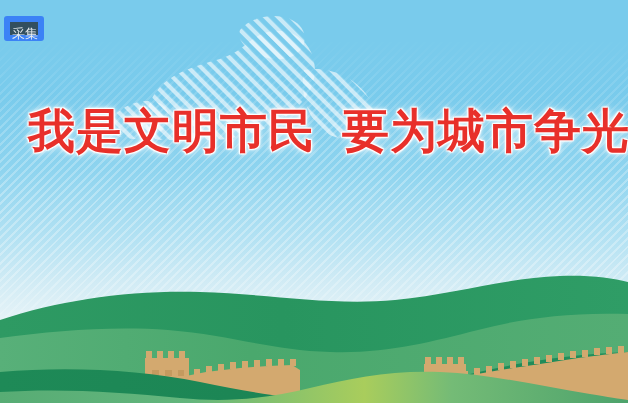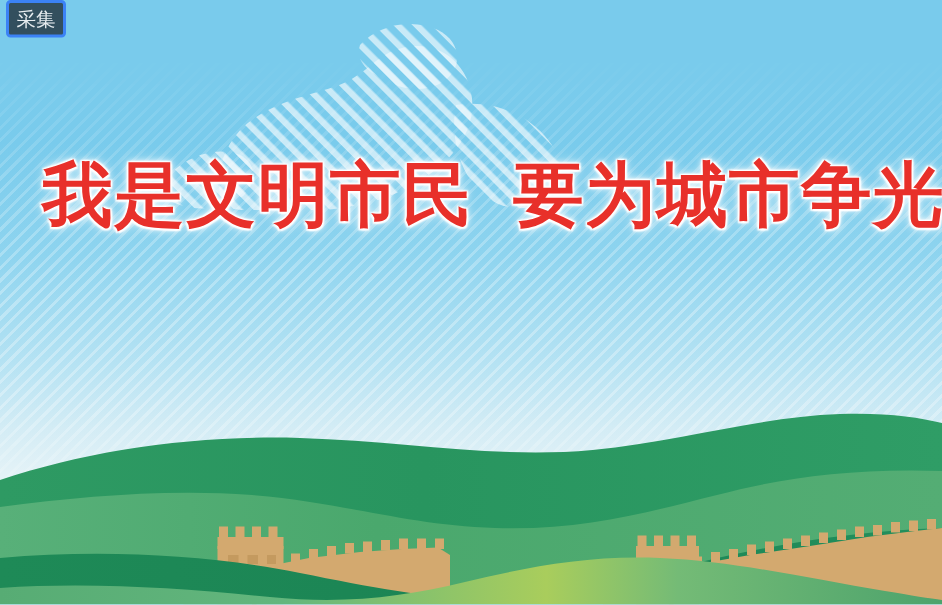--- a/index.html
+++ b/index.html
@@ -116,32 +116,32 @@
       -1px 1px 1px rgba(255,255,255,0.95),
        0 0  8px rgba(255,255,255,0.85);
   }
   .hl-seg { display: inline-block; }
   .hl-gap { display: inline-block; width: 26px; }
 
   
   .capture-btn {
     position: absolute;
     left: 4px;
-    top: 0;
+    top: 16px;
     width: 40px;
     height: 25px;
     box-sizing: border-box;
     background: #334f5e;
-    border: 2px solid #3b82f6;
+    border: 6px solid #3b82f6;
     border-radius: 3px;
     color: #e8edf0;
     font-family: "DejaVu Sans", "Liberation Sans", sans-serif;
     font-size: 13px;
     line-height: 23px;
-    text-align: center;
+    text-align: right;
     letter-spacing: 0px;
     cursor: pointer;
     user-select: none;
   }
 </style>
 </head>
 <body>
 
 <div id="screen">
 

